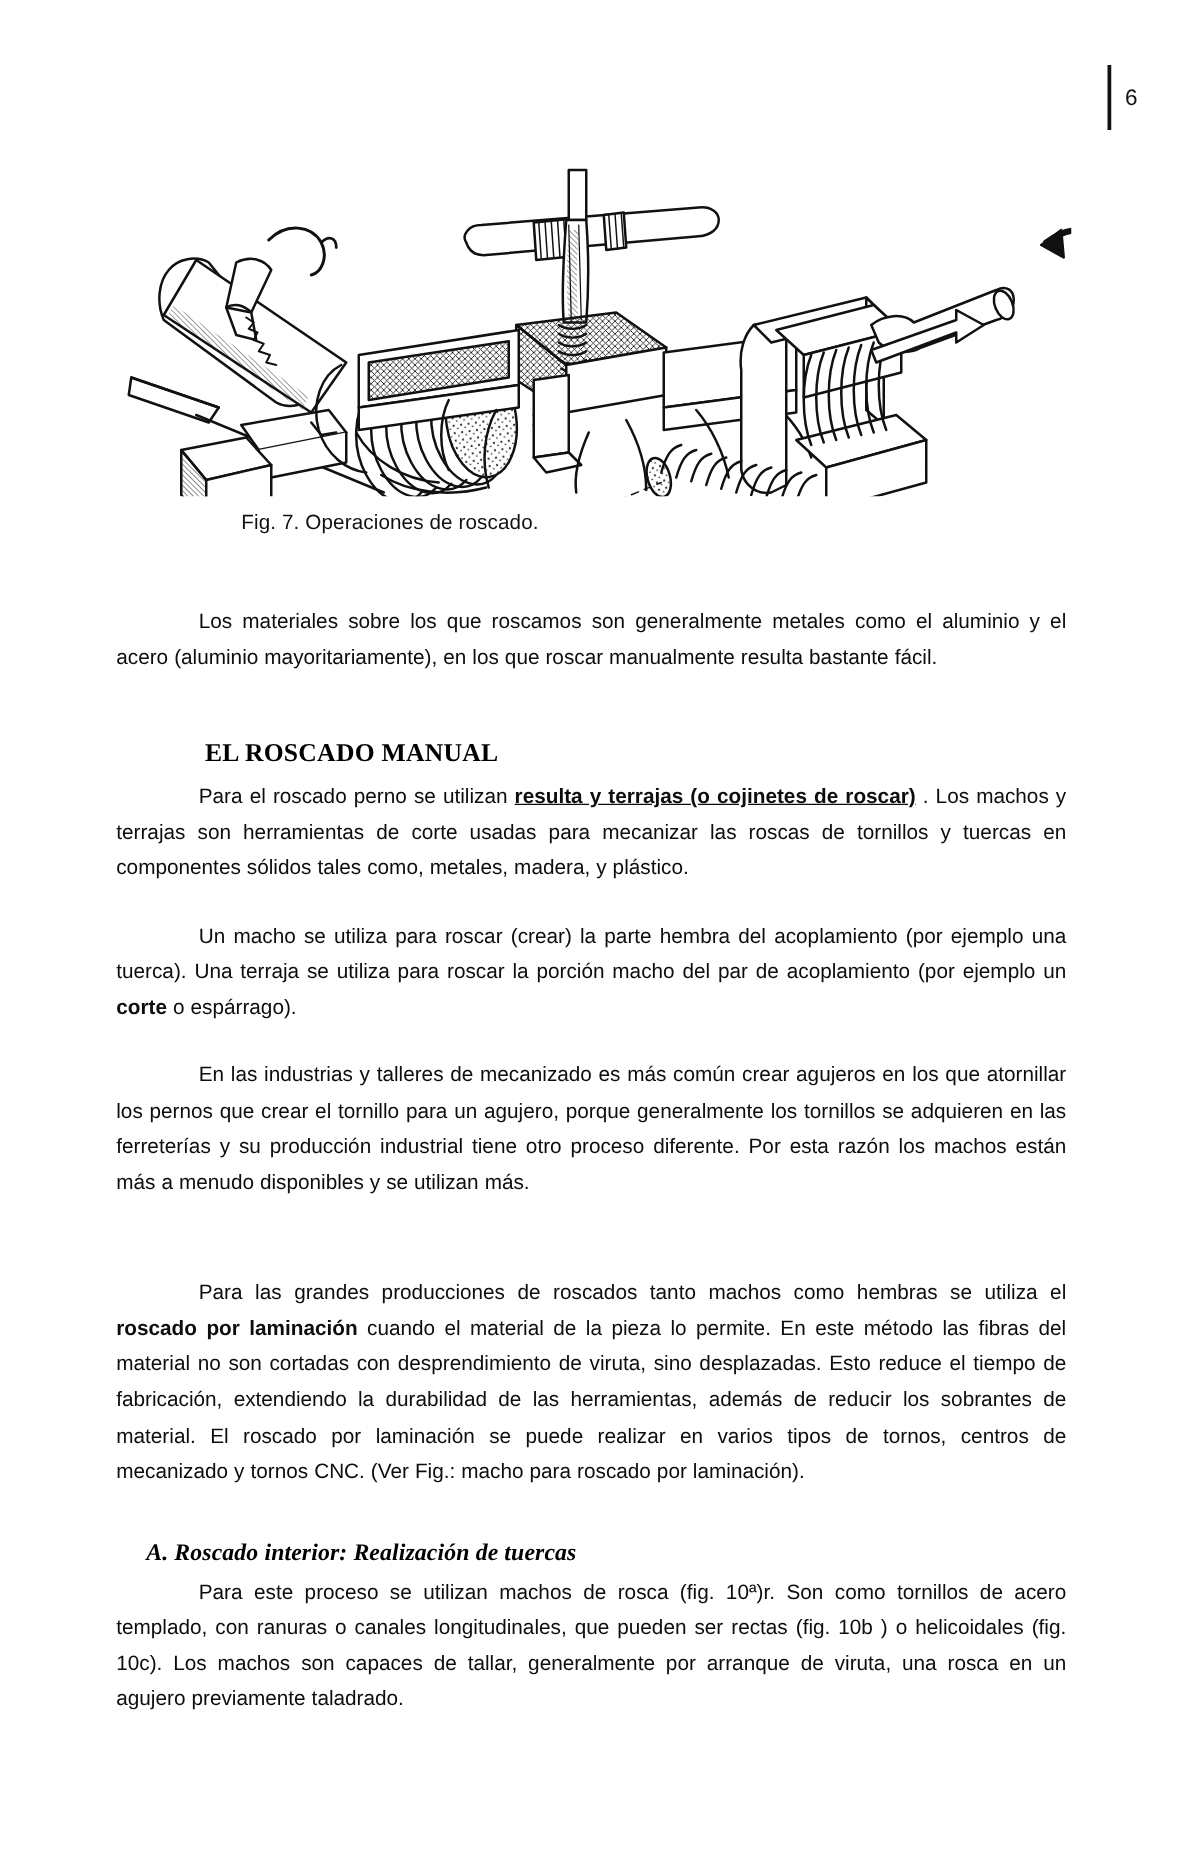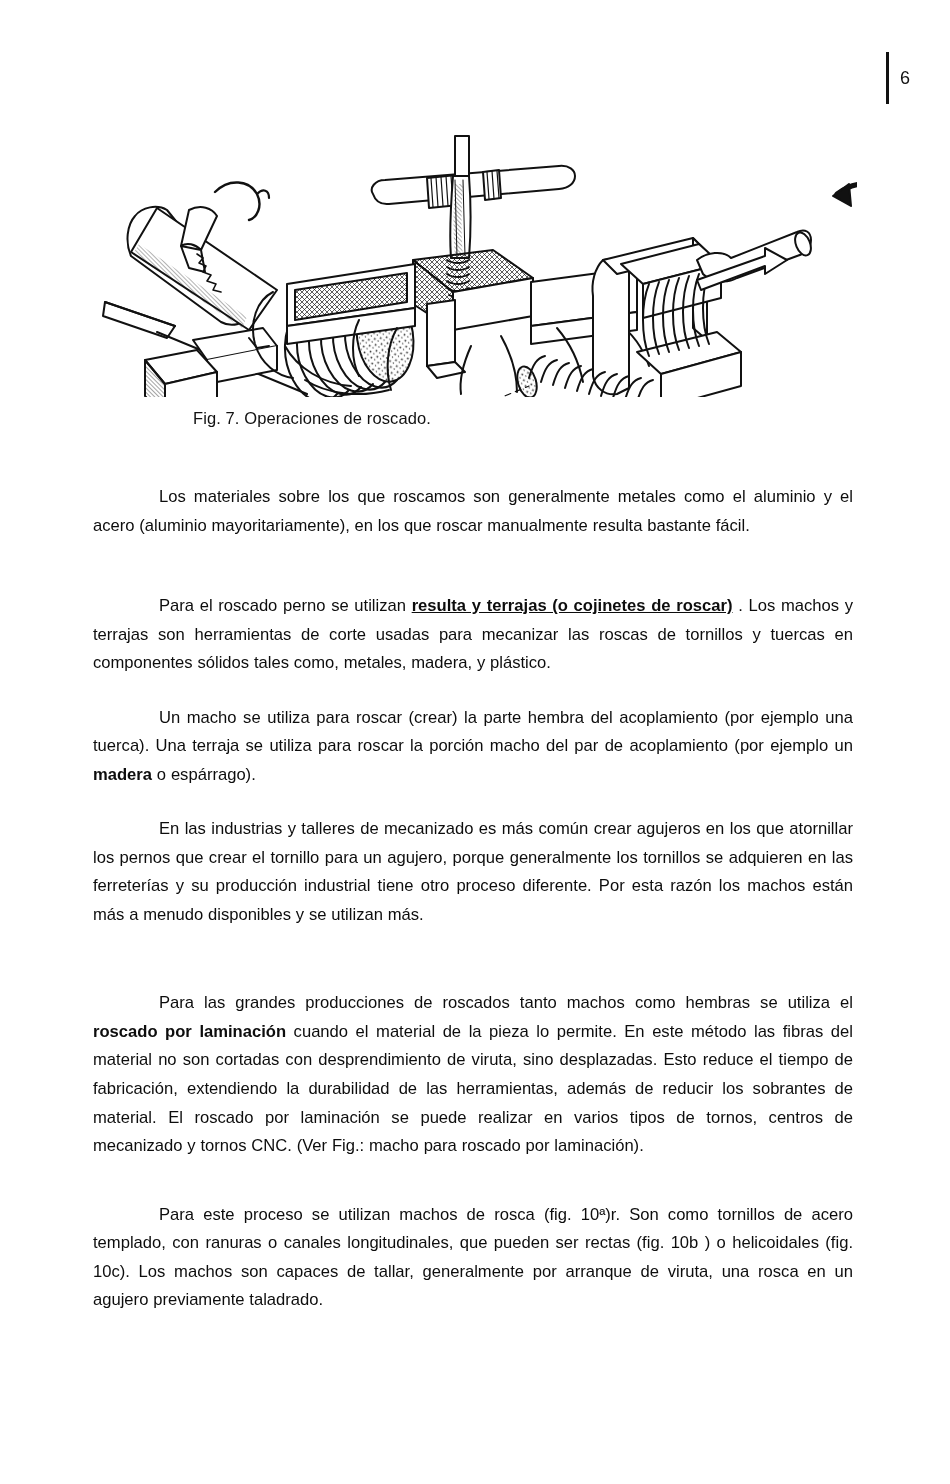--- a/index.html
+++ b/index.html
@@ -292,31 +292,33 @@
 
     <div class="figure-caption">Fig. 7. Operaciones de roscado.</div>
   </div>
 
   <div class="body">
 
     <p class="para">Los materiales sobre los que roscamos son generalmente metales como el aluminio y el acero (aluminio mayoritariamente), en los que roscar manualmente resulta bastante fácil.</p>
 
     <div class="spacer-md"></div>
 
+    <h2 class="section-title">EL ROSCADO MANUAL</h2>
 
     <p class="para"><span>Para el roscado perno se utilizan </span><u class="em-u">resulta  y terrajas (o cojinetes de roscar)</u><span> . Los machos y terrajas son herramientas de corte usadas para mecanizar las roscas de tornillos y tuercas en componentes sólidos tales como, metales, madera, y plástico.</span></p>
 
-    <p class="para"><span>Un macho se utiliza para roscar (crear) la parte hembra del acoplamiento (por ejemplo una tuerca). Una terraja se utiliza para roscar la porción macho del par de acoplamiento (por ejemplo un </span><b class="em">madera</b><span> o espárrago).</span></p>
+    <p class="para"><span>Un macho se utiliza para roscar (crear) la parte hembra del acoplamiento (por ejemplo una tuerca). Una terraja se utiliza para roscar la porción macho del par de acoplamiento (por ejemplo un </span><b class="em">corte</b><span> o espárrago).</span></p>
 
     <p class="para">En las industrias y talleres de mecanizado es más común crear agujeros en los que atornillar los pernos  que crear el tornillo para un agujero, porque generalmente los tornillos se adquieren en las ferreterías y su producción industrial tiene otro proceso diferente. Por esta razón los machos están más a menudo disponibles y se utilizan más.</p>
 
     <div class="spacer-lg"></div>
 
     <p class="para"><span>Para las grandes producciones de roscados tanto machos como hembras se utiliza el </span><b class="em">roscado por laminación</b><span> cuando el material de la pieza lo permite. En este método las fibras del material no son cortadas con desprendimiento de viruta, sino desplazadas. Esto reduce el tiempo de fabricación, extendiendo la durabilidad de las herramientas, además de reducir los sobrantes de material. El roscado por laminación se puede realizar en varios tipos de tornos, centros de mecanizado y tornos CNC. (Ver Fig.: macho para roscado por laminación).</span></p>
 
     <div class="spacer-sm"></div>
 
+    <h3 class="sub-title">A. Roscado interior: Realización de tuercas</h3>
 
     <p class="para">Para este proceso se utilizan machos de rosca (fig. 10ª)r.  Son como tornillos de acero templado, con ranuras o canales longitudinales, que pueden ser rectas (fig. 10b ) o helicoidales (fig. 10c). Los machos son capaces de tallar, generalmente por arranque de viruta, una rosca en un agujero previamente taladrado.</p>
 
   </div>
 
 </div>
 
 </body></html>

